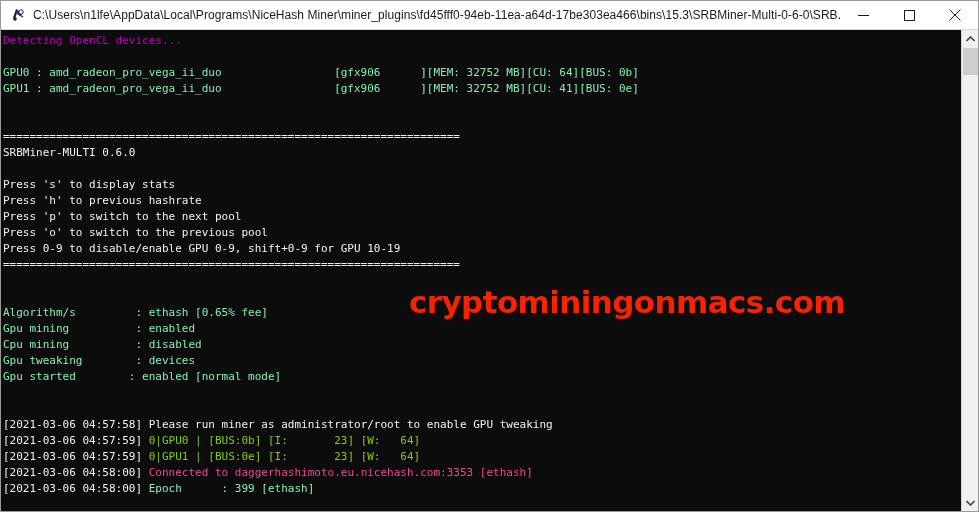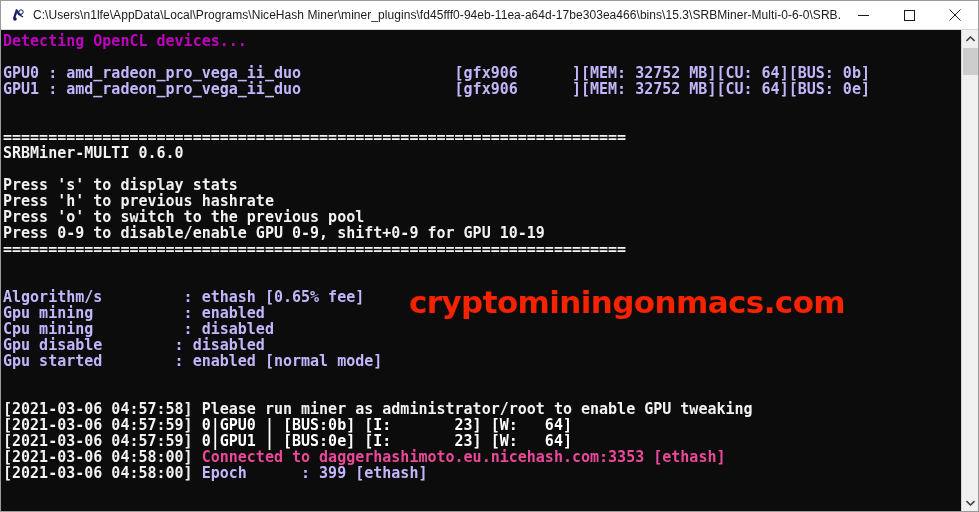--- a/index.html
+++ b/index.html
@@ -64,33 +64,32 @@
     top: 29px;
     width: 962px;
     height: 481px;
     background: #0c0c0c;
     overflow: hidden;
     box-sizing: border-box;
     padding: 3px 0 0 2px;
   }
   .line {
     font-family: "DejaVu Sans Mono", "Liberation Mono", monospace;
-    font-size: 15px;
+    font-size: 11px;
     line-height: 16px;
     height: 16px;
     white-space: pre;
     color: #cccccc;
     letter-spacing: 0px;
-    font-weight: bold;
   }
   .c-magenta  { color: #c000c0; }
-  .c-yellow   { color: #c4b5fd; }
+  .c-yellow   { color: #86efac; }
   .c-white    { color: #f2f2f2; }
   .c-cyan     { color: #ec4899; }
-  .c-blue     { color: #ffffff; }
+  .c-blue     { color: #84cc16; }
   .c-gray     { color: #767676; }
   .c-ltgray   { color: #cccccc; }
   
   #watermark {
     position: absolute;
     left: 408px;
     top: 283px;
     font-family: "DejaVu Sans", sans-serif;
     font-weight: bold;
     font-size: 31px;
@@ -169,37 +168,38 @@
         <path d="M0.5 0.5 L11.5 11.5 M11.5 0.5 L0.5 11.5" stroke="#1a1a1a" stroke-width="1" fill="none"></path>
       </svg>
     </span>
   </div>
 
   <div id="console">
     <div id="console-lines">
         <div class="line c-magenta">Detecting OpenCL devices...</div>
         <div class="line c-ltgray">&nbsp;</div>
         <div class="line c-yellow">GPU0 : amd_radeon_pro_vega_ii_duo                 [gfx906      ][MEM: 32752 MB][CU: 64][BUS: 0b]</div>
-        <div class="line c-yellow">GPU1 : amd_radeon_pro_vega_ii_duo                 [gfx906      ][MEM: 32752 MB][CU: 64][BUS: 0e]</div>
+        <div class="line c-yellow">GPU1 : amd_radeon_pro_vega_ii_duo                 [gfx906      ][MEM: 32752 MB][CU: 41][BUS: 0e]</div>
         <div class="line c-ltgray">&nbsp;</div>
         <div class="line c-ltgray">&nbsp;</div>
         <div class="line c-white">=====================================================================</div>
         <div class="line c-white">SRBMiner-MULTI 0.6.0</div>
         <div class="line c-white">&nbsp;</div>
         <div class="line c-white">Press 's' to display stats</div>
         <div class="line c-white">Press 'h' to previous hashrate</div>
+        <div class="line c-white">Press 'p' to switch to the next pool</div>
         <div class="line c-white">Press 'o' to switch to the previous pool</div>
         <div class="line c-white">Press 0-9 to disable/enable GPU 0-9, shift+0-9 for GPU 10-19</div>
         <div class="line c-white">=====================================================================</div>
         <div class="line c-white">&nbsp;</div>
         <div class="line c-white">&nbsp;</div>
         <div class="line c-yellow">Algorithm/s         : ethash [0.65% fee]</div>
         <div class="line c-yellow">Gpu mining          : enabled</div>
         <div class="line c-yellow">Cpu mining          : disabled</div>
-        <div class="line c-yellow">Gpu disable        : disabled</div>
+        <div class="line c-yellow">Gpu tweaking        : devices</div>
         <div class="line c-yellow">Gpu started        : enabled [normal mode]</div>
         <div class="line c-yellow">&nbsp;</div>
         <div class="line c-yellow">&nbsp;</div>
         <div class="line"><span class="c-white">[2021-03-06 04:57:58] </span><span class="c-white">Please run miner as administrator/root to enable GPU tweaking</span></div>
         <div class="line"><span class="c-white">[2021-03-06 04:57:59] </span><span class="c-blue">0|GPU0 | [BUS:0b] [I:       23] [W:   64]</span></div>
         <div class="line"><span class="c-white">[2021-03-06 04:57:59] </span><span class="c-blue">0|GPU1 | [BUS:0e] [I:       23] [W:   64]</span></div>
         <div class="line"><span class="c-white">[2021-03-06 04:58:00] </span><span class="c-cyan">Connected to daggerhashimoto.eu.nicehash.com:3353 [ethash]</span></div>
         <div class="line"><span class="c-white">[2021-03-06 04:58:00] </span><span class="c-yellow">Epoch      : 399 [ethash]</span></div>
       </div>
   </div>

